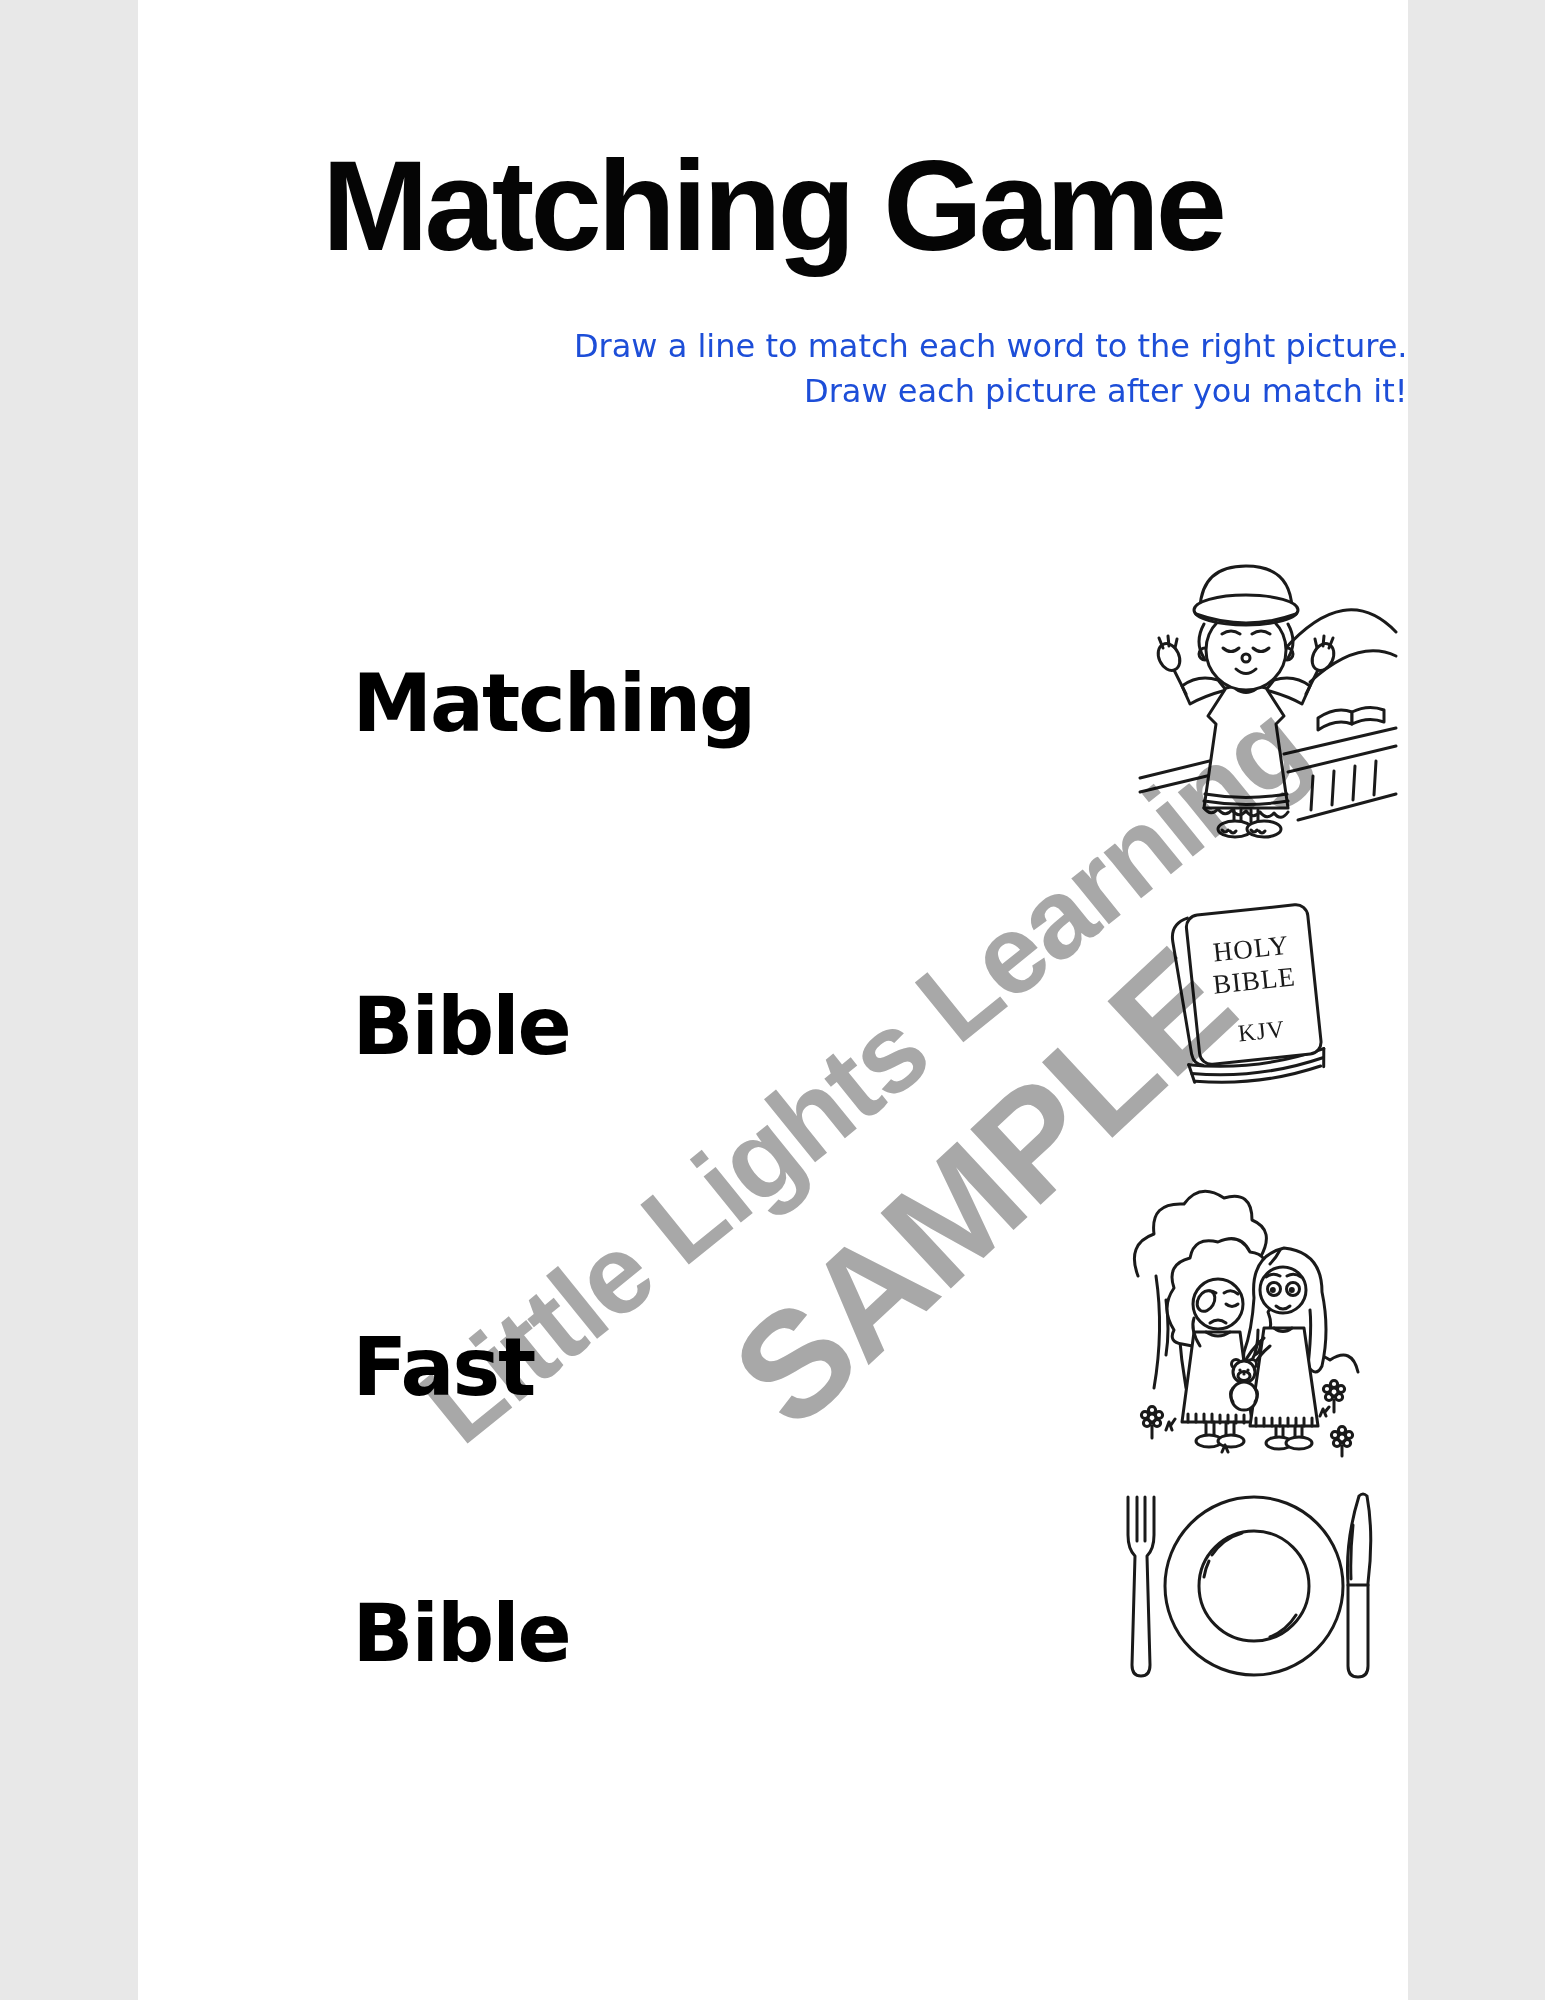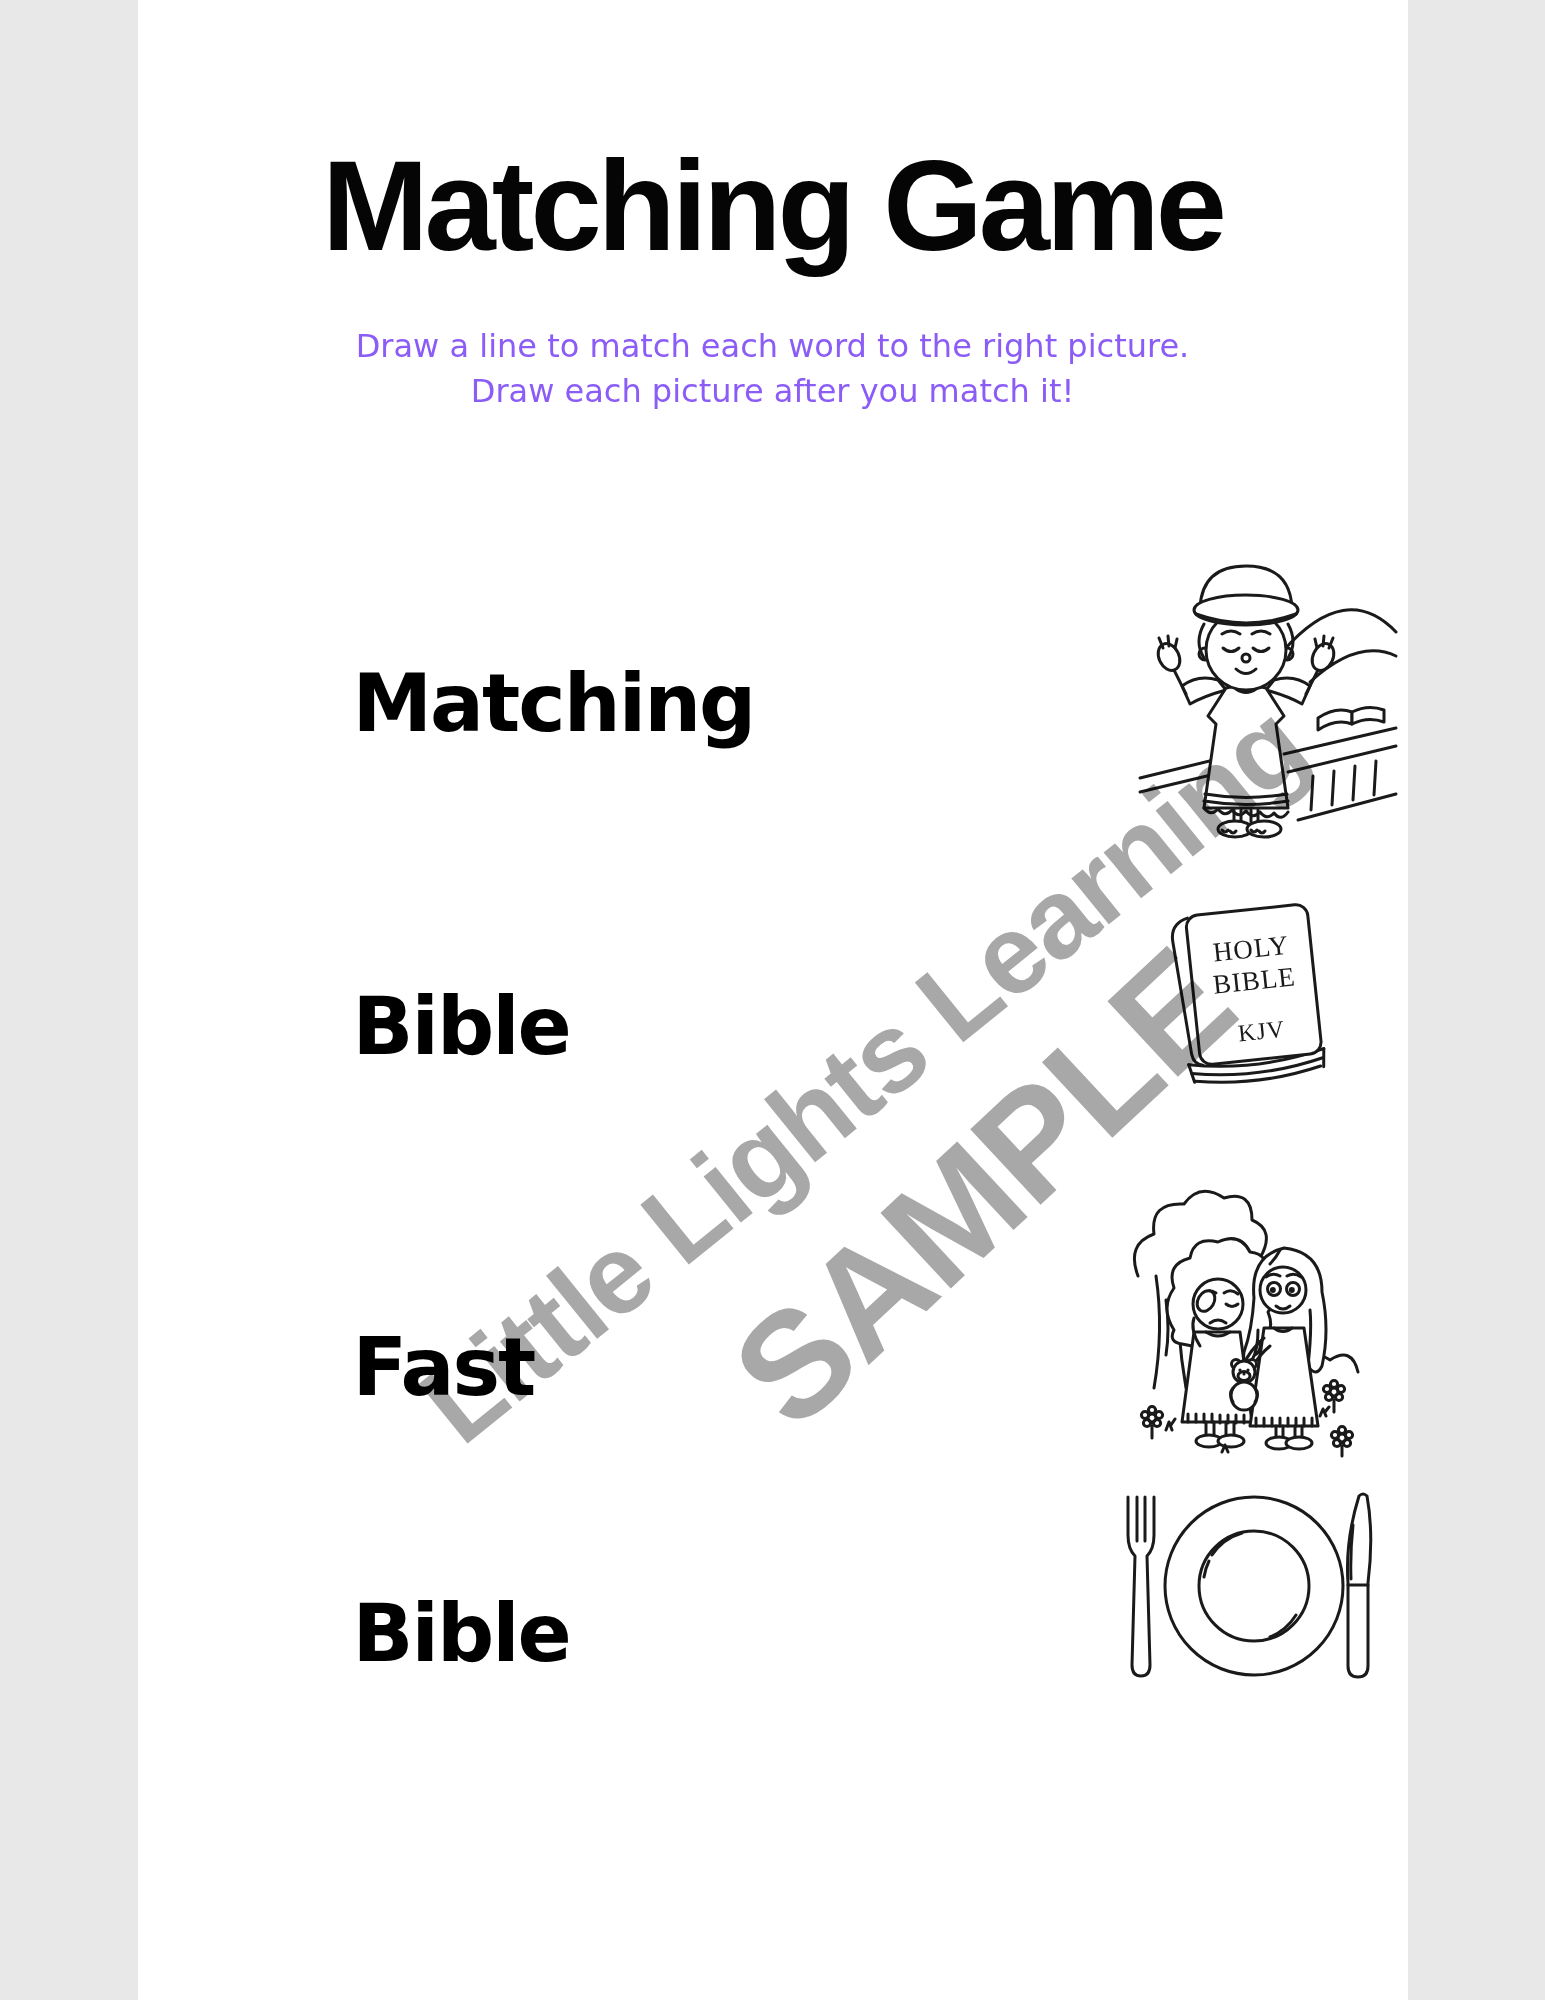--- a/index.html
+++ b/index.html
@@ -8,22 +8,22 @@
     margin:0 auto;overflow:hidden;
     font-family:"Liberation Sans",sans-serif;color:#050505;
   }
   
   .title{
     position:absolute;top:142px;left:0;width:100%;text-align:center;
     font-size:128px;font-weight:bold;letter-spacing:-4px;line-height:1;
     font-family:"Liberation Sans",sans-serif;color:#050505;
   }
   .instructions{
-    position:absolute;top:324px;left:0;width:100%;text-align:center;
-    font-family:"DejaVu Sans",sans-serif;font-size:32px;line-height:45px;color:#8b5cf6;
+    position:absolute;top:324px;left:0;width:100%;text-align:right;
+    font-family:"DejaVu Sans",sans-serif;font-size:32px;line-height:45px;color:#1d4ed8;
   }
   
   .word{
     position:absolute;left:215px;line-height:1;
     font-family:"DejaVu Sans",sans-serif;font-weight:bold;font-size:80px;
     letter-spacing:-2px;color:#000;z-index:2;
   }
   .word.forgive{top:664px;}
   .word.pray{top:987px;}
   .word.fast{top:1312px;margin-top:16px;}

